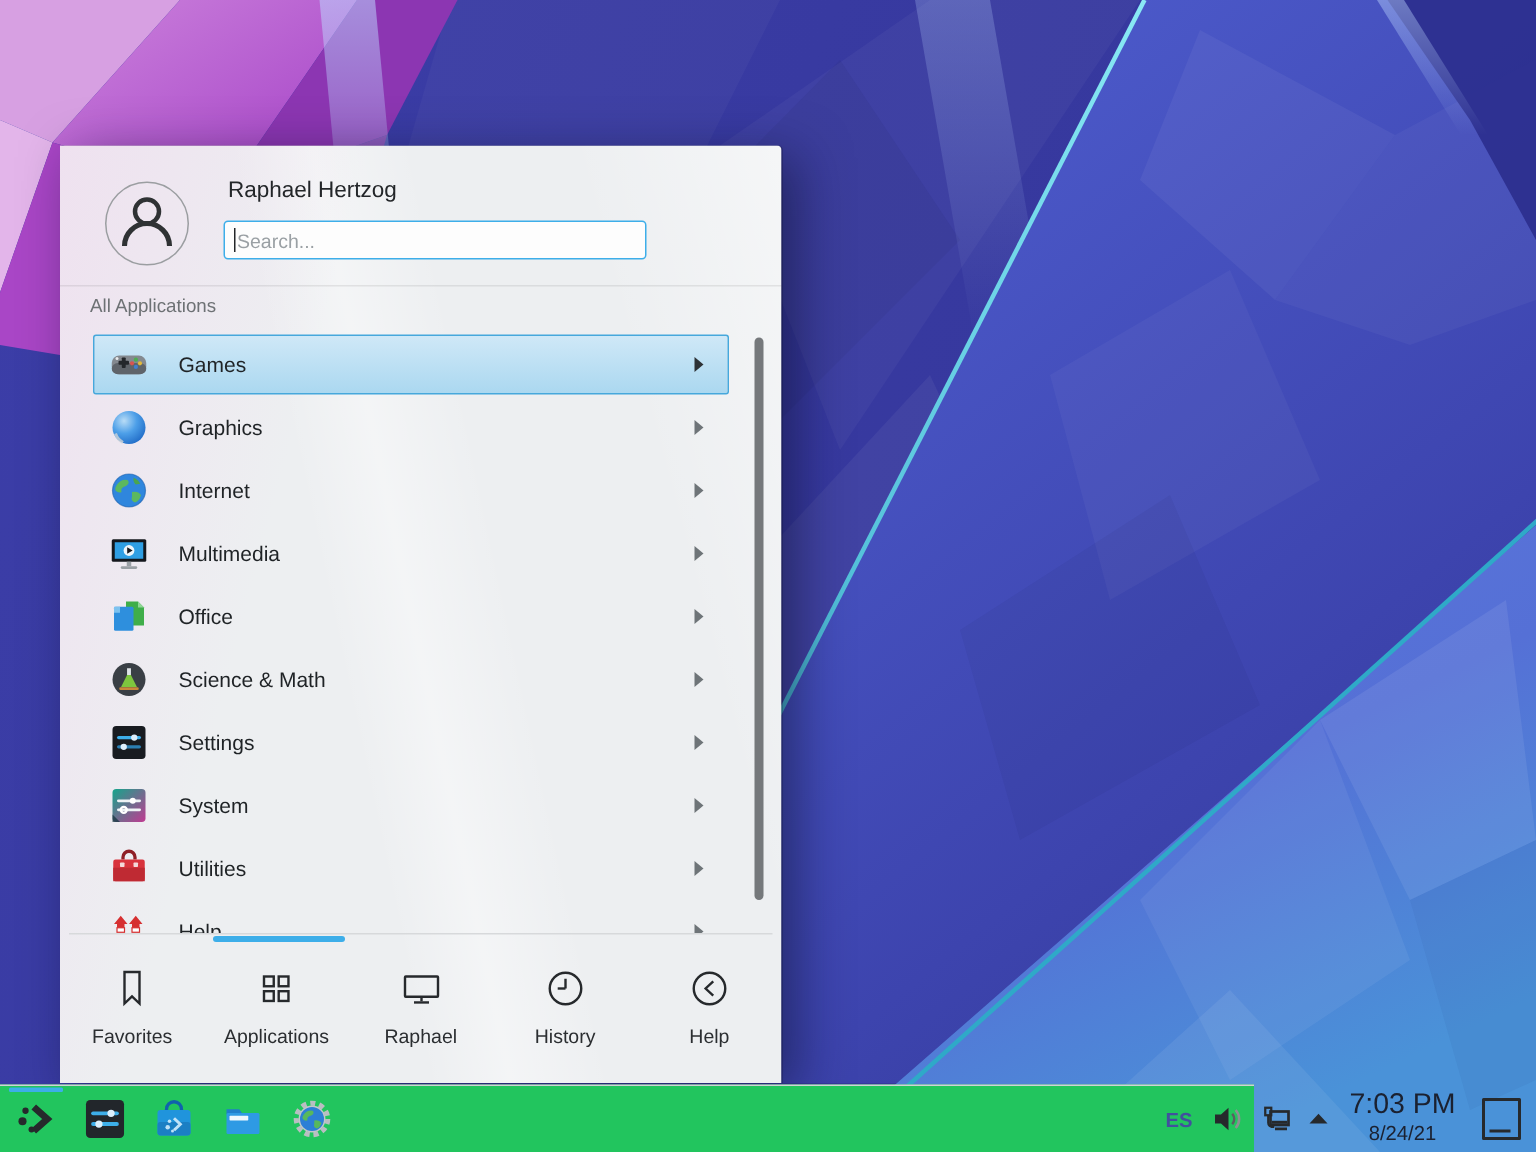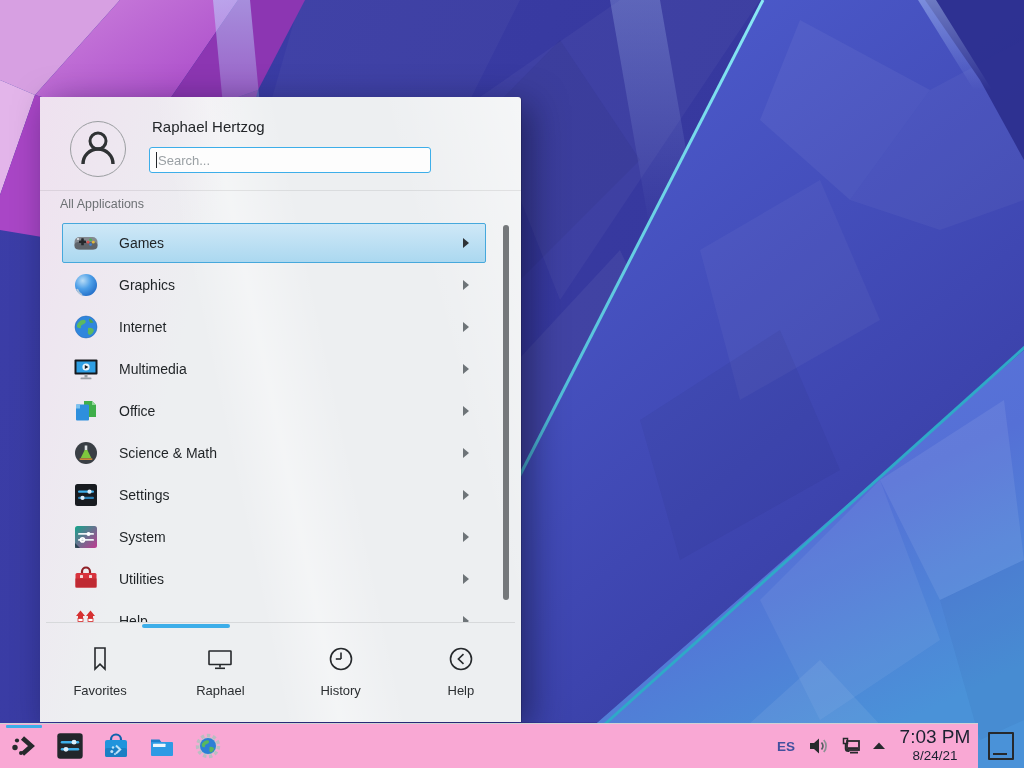--- a/index.html
+++ b/index.html
@@ -43,21 +43,21 @@
 
   #listDivider{position:absolute;left:6px;top:525px;width:469px;height:1px;background:#d7d9db;}
   #tabIndicator{position:absolute;left:102px;top:527px;width:88px;height:4px;border-radius:2px;background:#3daee9;}
 
   #tabBar{position:absolute;left:0;top:531px;width:481px;height:94px;display:flex;}
   .tab{flex:1;display:flex;flex-direction:column;align-items:center;justify-content:flex-start;padding-top:16px;cursor:default;}
   .tab svg{display:block;}
   .tab .tlb{margin-top:9px;font-size:13px;color:#2b2e31;}
 
   
-  #taskbar{position:absolute;left:0;top:723px;width:978px;height:45px;background:#f9a8d4;
+  #taskbar{position:absolute;left:0;top:723px;width:836px;height:45px;background:#22c55e;
     border-top:1px solid #d0d2d4;box-sizing:border-box;}
   .slot{position:absolute;top:0;width:44px;height:44px;display:flex;align-items:center;justify-content:center;}
   .slot .ind{position:absolute;left:4px;top:1px;width:36px;height:3px;background:#3daee9;border-radius:1px;}
   #tray{position:absolute;left:774px;top:0;height:44px;display:flex;align-items:center;}
   #kbLayout{font-size:13.5px;font-weight:bold;color:#42509e;width:24px;text-align:center;}
   .trayIc{margin-left:9px;display:flex;align-items:center;}
   #clock{position:absolute;left:888px;top:0;width:94px;height:44px;text-align:center;color:#1b2130;}
   #clockTime{font-size:19px;line-height:22px;margin-top:2px;}
   #clockDate{font-size:13.5px;line-height:15px;}
   #showDesktop{position:absolute;left:988px;top:8px;width:26px;height:28px;border:2px solid #26292c;
@@ -305,20 +305,29 @@
 
     <div id="tabBar">
       <div class="tab">
         <svg width="30" height="30" viewBox="0 0 30 30">
           <path d="M10 4 h10 v21 l-5 -4.8 -5 4.8 Z" fill="none" stroke="#26292c" stroke-width="1.6"></path>
         </svg>
         <span class="tlb">Favorites</span>
       </div>
       <div class="tab">
         <svg width="30" height="30" viewBox="0 0 30 30">
+          <rect x="7" y="7" width="6.5" height="6.5" fill="none" stroke="#26292c" stroke-width="1.6"></rect>
+          <rect x="16.8" y="7" width="6.5" height="6.5" fill="none" stroke="#26292c" stroke-width="1.6"></rect>
+          <rect x="7" y="16.8" width="6.5" height="6.5" fill="none" stroke="#26292c" stroke-width="1.6"></rect>
+          <rect x="16.8" y="16.8" width="6.5" height="6.5" fill="none" stroke="#26292c" stroke-width="1.6"></rect>
+        </svg>
+        <span class="tlb">Applications</span>
+      </div>
+      <div class="tab">
+        <svg width="30" height="30" viewBox="0 0 30 30">
           <rect x="4" y="7" width="22" height="13.5" rx="0.5" fill="none" stroke="#26292c" stroke-width="1.6"></rect>
           <line x1="15" y1="20.5" x2="15" y2="23.5" stroke="#26292c" stroke-width="1.6"></line>
           <line x1="10" y1="24.3" x2="20" y2="24.3" stroke="#26292c" stroke-width="1.6"></line>
         </svg>
         <span class="tlb">Raphael</span>
       </div>
       <div class="tab">
         <svg width="30" height="30" viewBox="0 0 30 30">
           <circle cx="15" cy="15" r="10.5" fill="none" stroke="#26292c" stroke-width="1.6"></circle>
           <line x1="15" y1="15" x2="15" y2="8.5" stroke="#26292c" stroke-width="1.6"></line>

